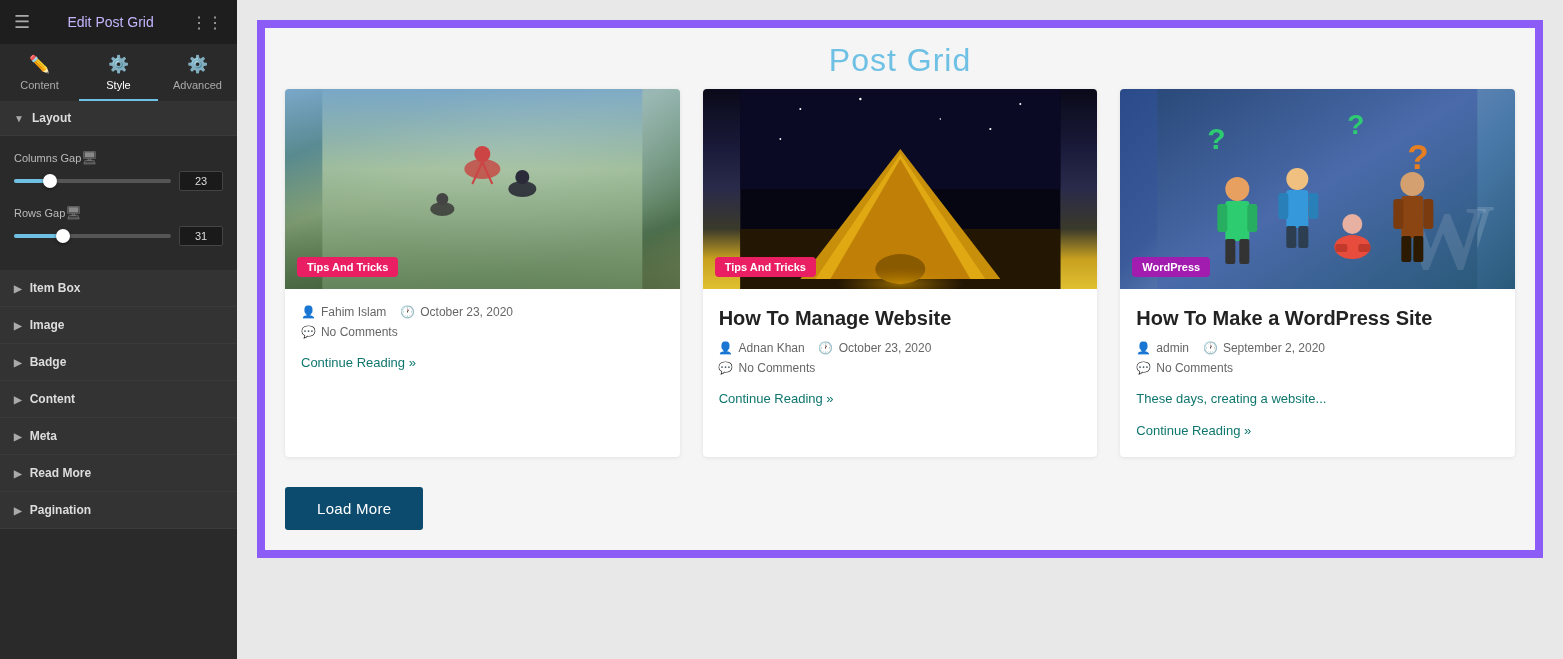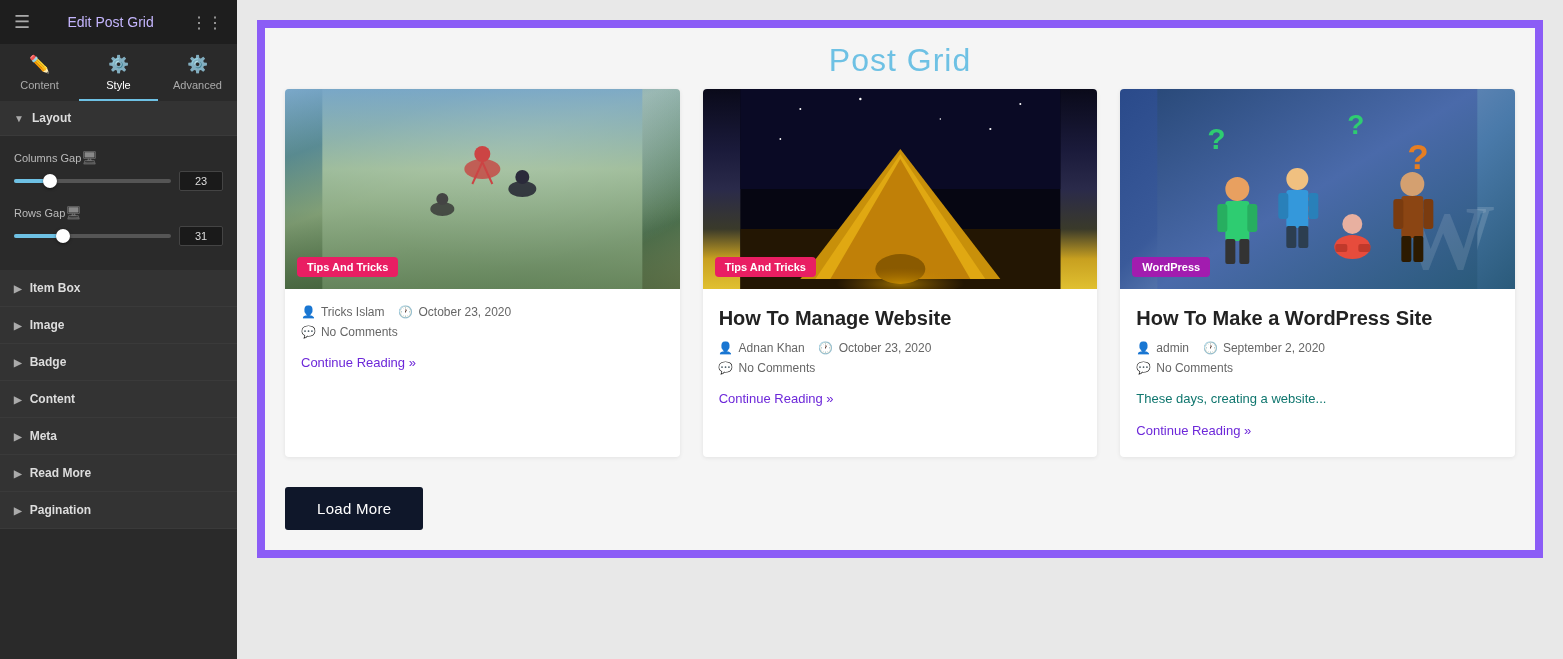--- a/index.html
+++ b/index.html
@@ -320,32 +320,32 @@
       margin-bottom: 14px;
     }
     .post-excerpt {
       font-size: 13px;
       color: #0f766e;
       margin-bottom: 12px;
       line-height: 1.5;
     }
     .read-more {
       font-size: 13px;
-      color: #6d28d9;
+      color: #0f766e;
       cursor: pointer;
       text-decoration: none;
     }
 
     
     #load-more-wrap {
       padding: 10px 20px 0;
       display: flex;
     }
     #load-more-btn {
-      background: #0f172a;
+      background: #0c4a6e;
       color: #fff;
       border: none;
       padding: 13px 32px;
       font-size: 15px;
       font-weight: 500;
       border-radius: 3px;
       cursor: pointer;
       letter-spacing: 0.3px;
     }
 
@@ -483,21 +483,21 @@
               <ellipse cx="120" cy="120" rx="12" ry="7" fill="#333" opacity="0.8"></ellipse>
               <circle cx="120" cy="110" r="6" fill="#444"></circle>
             </svg>
           </div>
           <span class="post-badge">Tips And Tricks</span>
         </div>
         <div class="post-body">
           <div class="post-meta">
             <span class="post-meta-item">
               <span class="meta-icon">👤</span>
-              <span>Tricks Islam</span>
+              <span>Fahim Islam</span>
             </span>
             <span class="post-meta-item">
               <span class="meta-icon">🕐</span>
               <span>October 23, 2020</span>
             </span>
           </div>
           <div class="post-comments">
             <span class="meta-icon">💬</span>
             <span>No Comments</span>
           </div>

